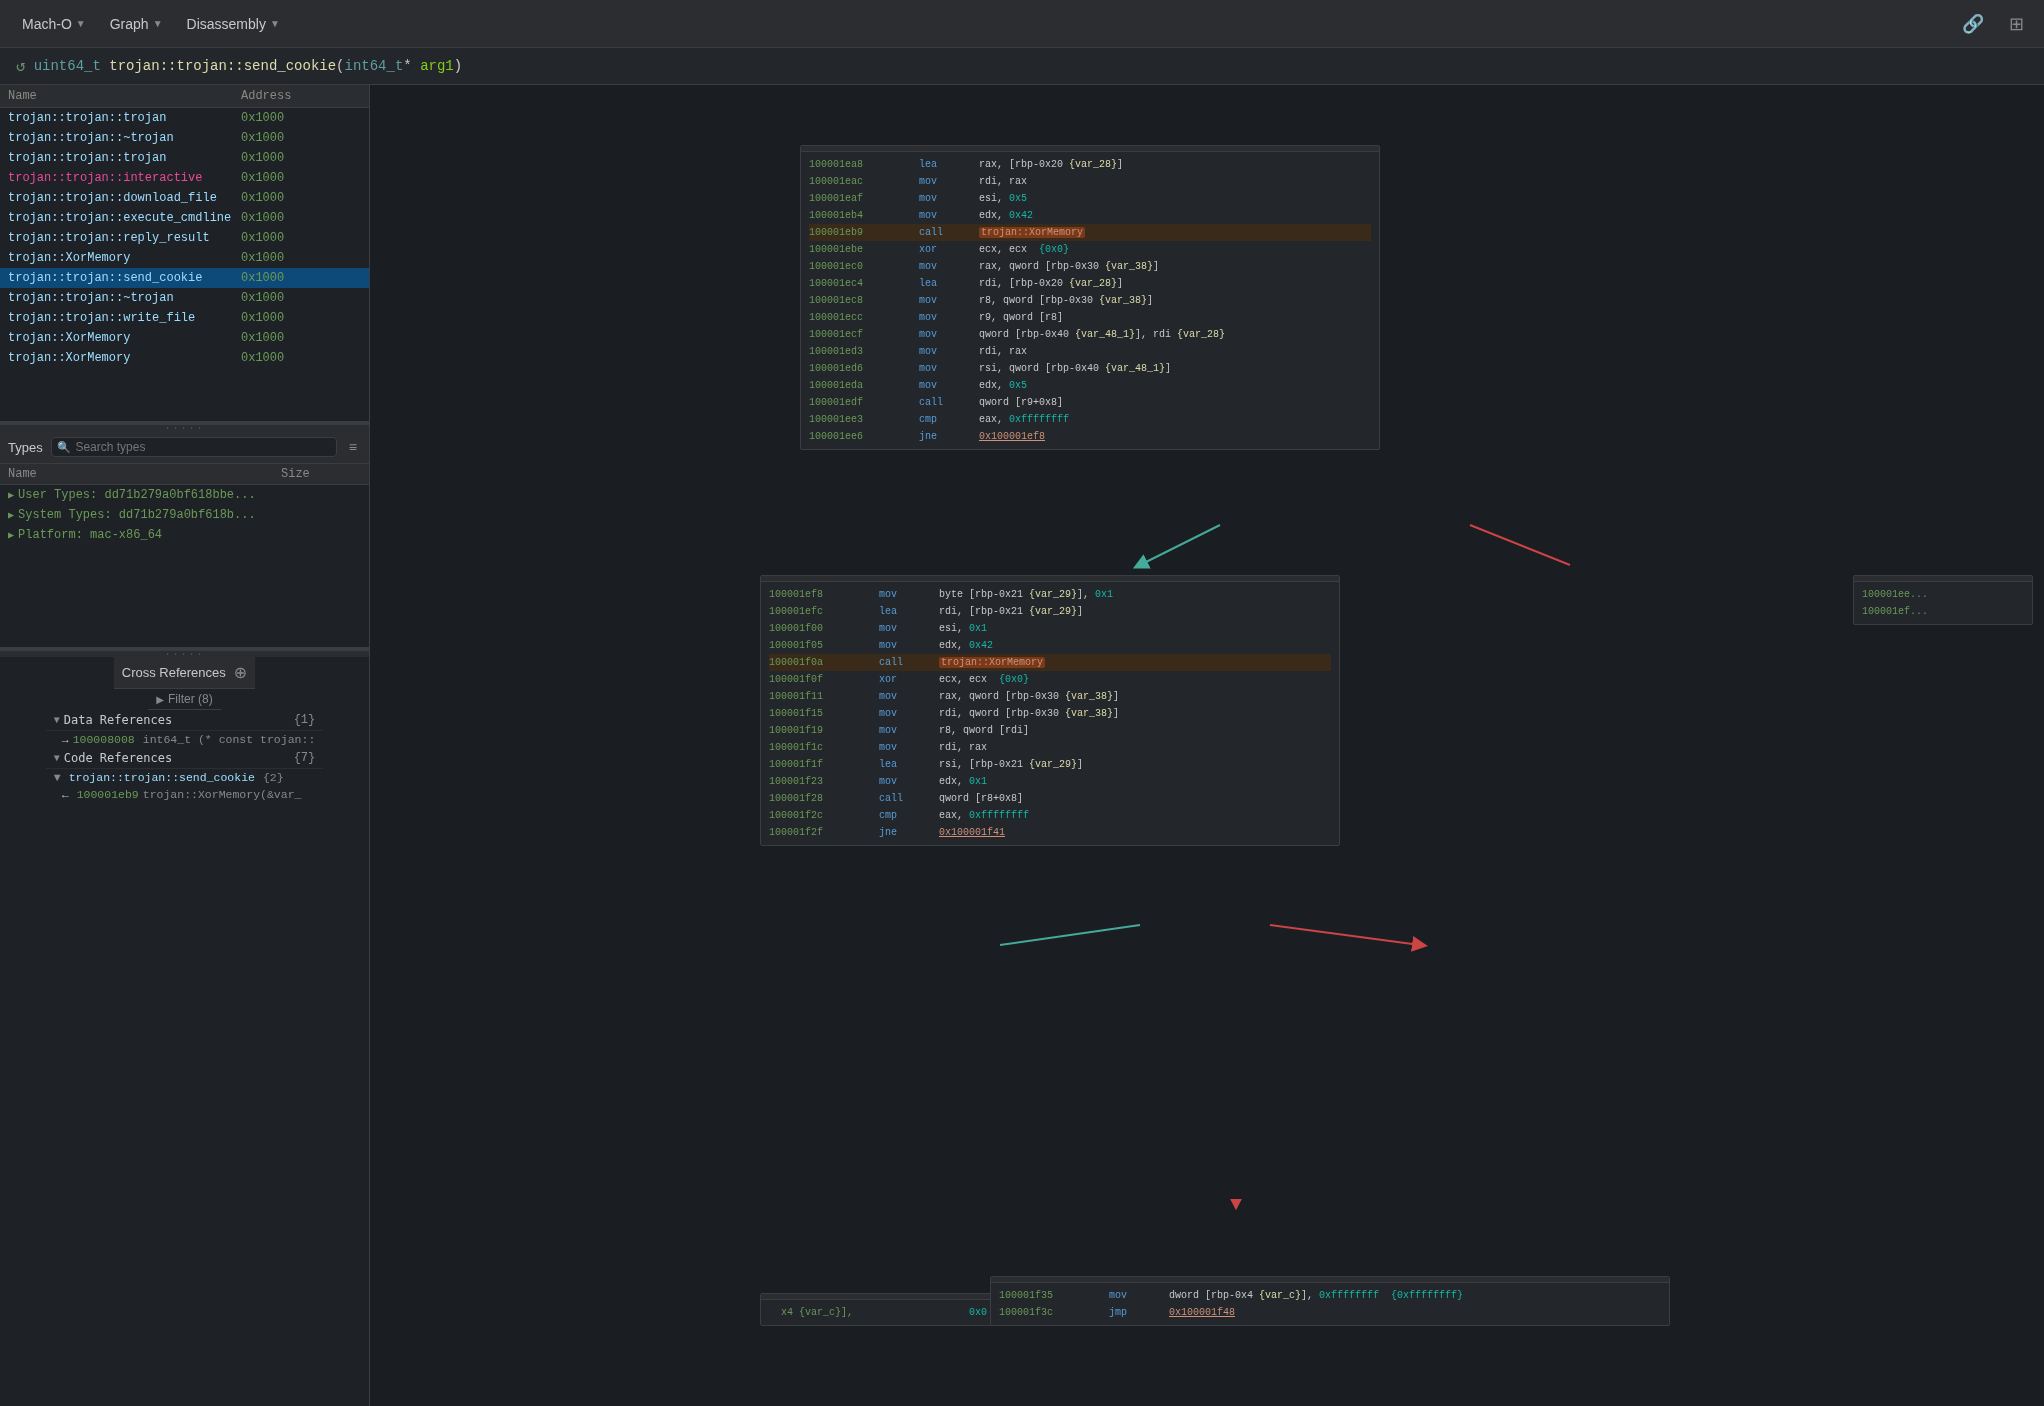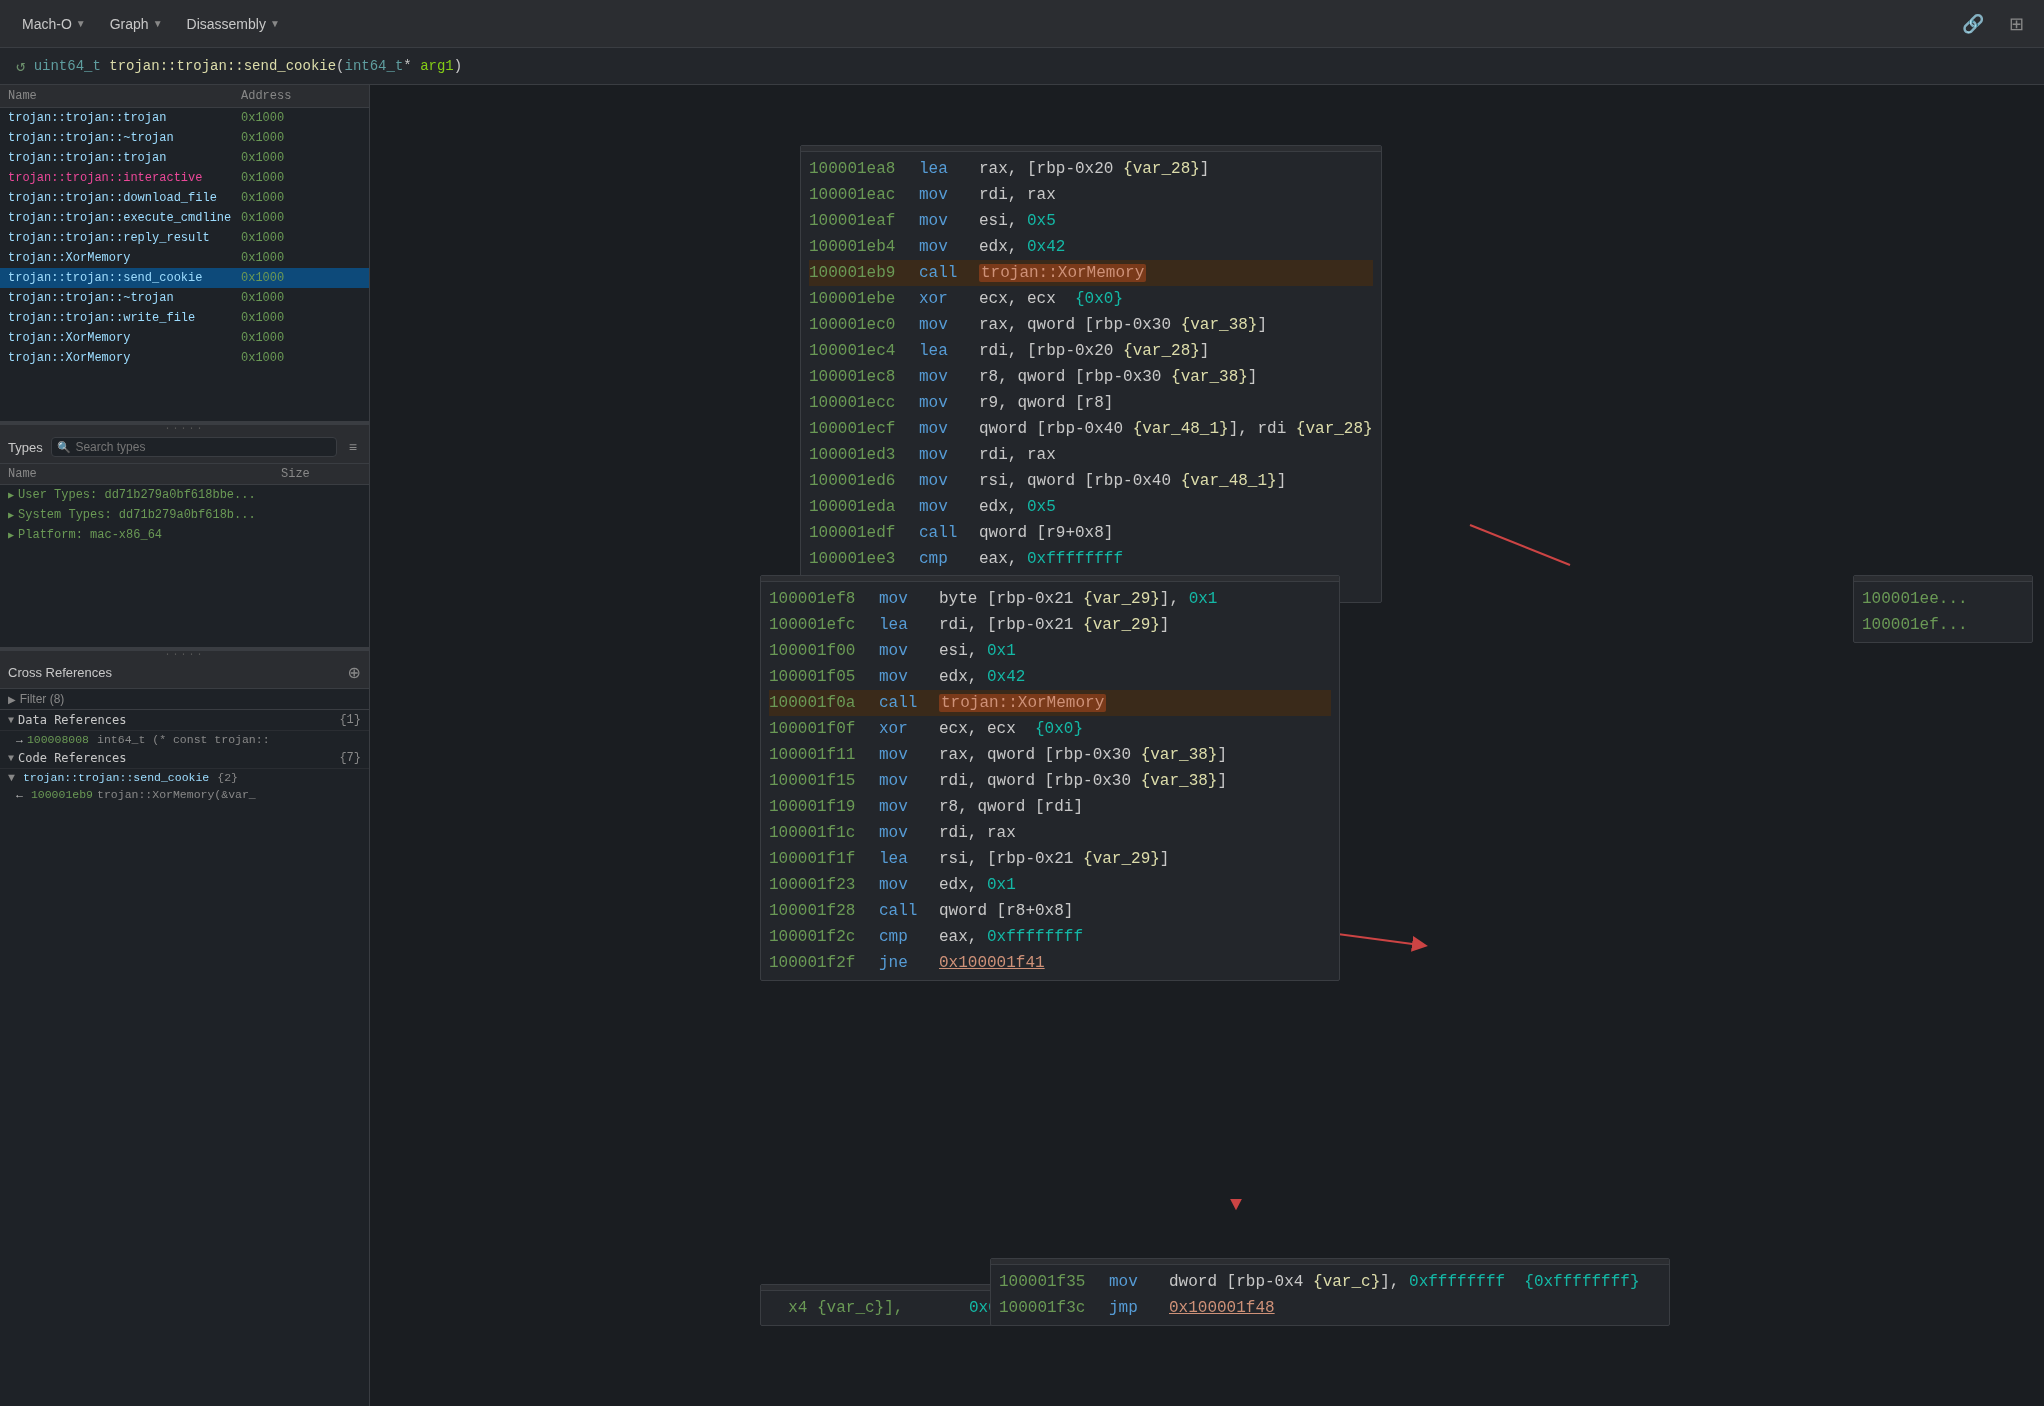--- a/index.html
+++ b/index.html
@@ -179,20 +179,21 @@
       gap: 4px;
     }
     .types-item-group .chevron { font-size: 10px; }
 
     
     .xref-section {
       flex: 1;
       display: flex;
       flex-direction: column;
       overflow: hidden;
+      align-items: center;
     }
     .xref-header {
       display: flex;
       align-items: center;
       padding: 6px 8px;
       background: #2b2d31;
       border-bottom: 1px solid #3a3d42;
       flex-shrink: 0;
       gap: 8px;
     }
@@ -270,21 +271,21 @@
       min-width: 500px;
     }
     .asm-block-inner {
       padding: 4px 8px;
     }
     .asm-row {
       display: flex;
       gap: 0;
       padding: 1px 0;
       white-space: nowrap;
-      font-size: 16px;
+      font-size: 10px;
       line-height: 1.5;
     }
     .asm-row.highlighted { background: #3a2a1a; }
     .asm-addr { color: #6a9955; width: 110px; flex-shrink: 0; }
     .asm-mnem { color: #569cd6; width: 60px; flex-shrink: 0; }
     .asm-op { color: #c8c8c8; flex: 1; }
     .asm-op .num { color: #14b8a6; }
     .asm-op .sym { color: #ce9178; text-decoration: underline; }
     .asm-op .sym-highlighted { background: #7a3a1a; color: #ce9178; padding: 0 2px; border-radius: 2px; }
     .asm-op .var { color: #dcdcaa; }

